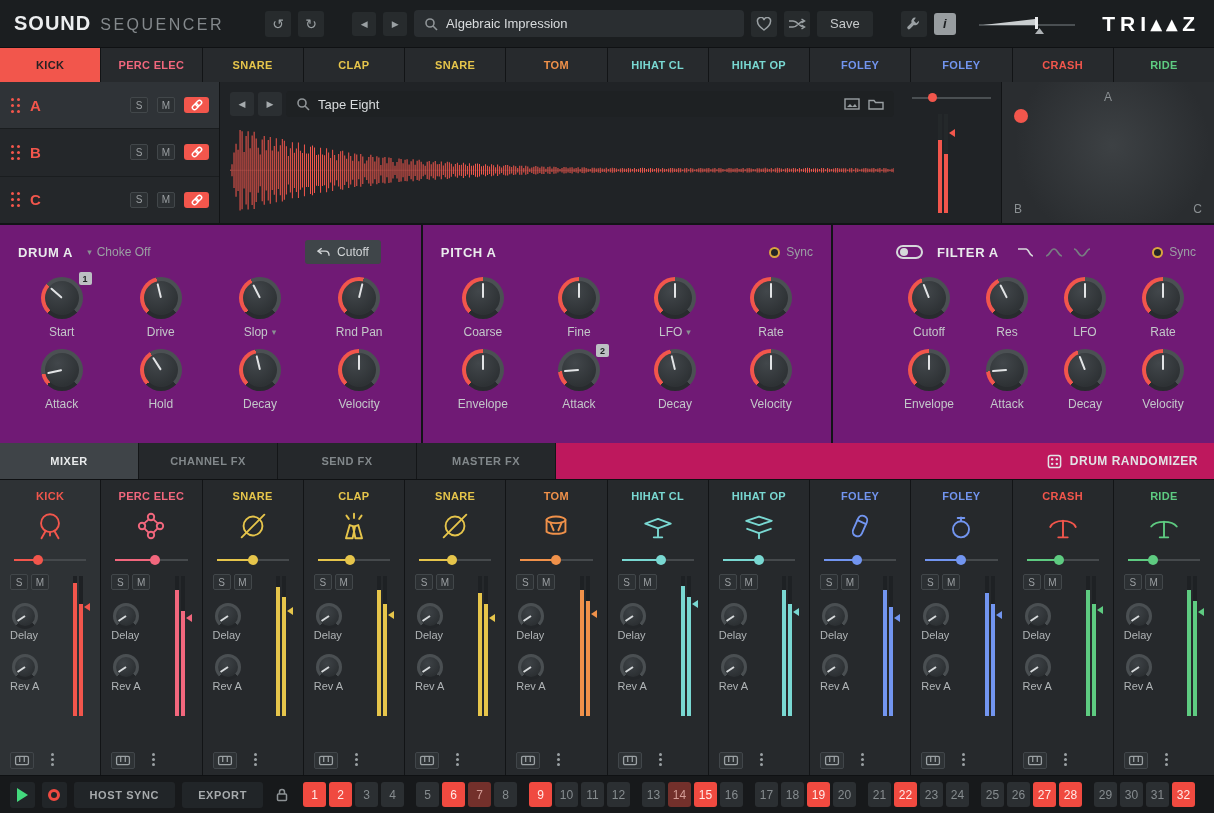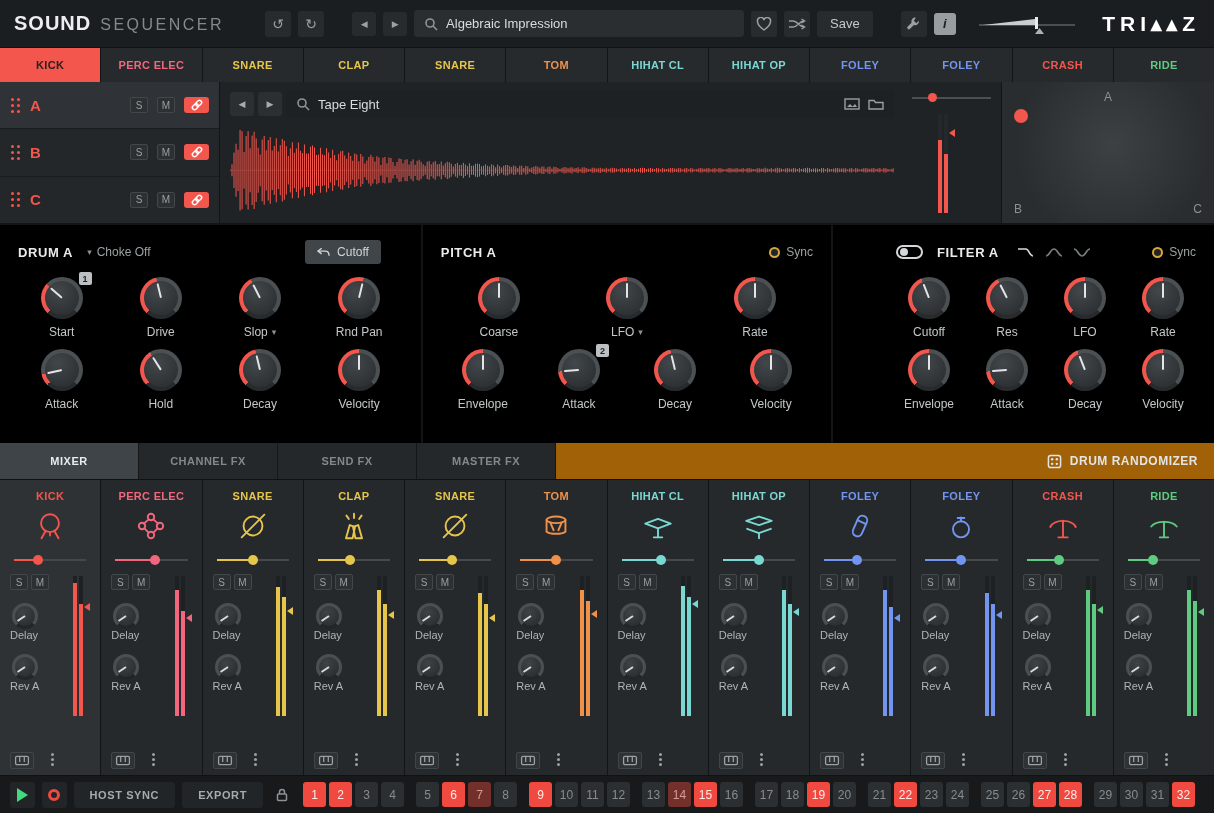--- a/index.html
+++ b/index.html
@@ -67,21 +67,21 @@
 
   .xy-pad{width:212px;background:radial-gradient(circle at 52% 45%,#3d4144 0%,#2a2d30 72%);position:relative;cursor:crosshair;}
   .xy-label{position:absolute;color:#8b9093;font-size:12px;}
   .xy-a{top:8px;left:50%;transform:translateX(-50%);}
   .xy-b{bottom:7px;left:12px;}
   .xy-c{bottom:7px;right:12px;}
   .xy-dot{position:absolute;left:12px;top:27px;width:14px;height:14px;border-radius:50%;background:var(--accent);cursor:grab;}
 
   
   .panels{height:218px;display:flex;background:#121416;gap:2px;}
-  .panel{background:#000000;padding-top:12px;}
+  .panel{background:#701a75;padding-top:12px;}
   .panel-drum{width:430px;}
   .panel-pitch{width:417px;}
   .panel-filter{flex:1;padding-left:45px;}
   .panel-head{display:flex;align-items:center;padding:0 18px;height:30px;gap:14px;}
   .panel-title{font-size:13px;font-weight:bold;color:#e9ebec;letter-spacing:.6px;white-space:nowrap;}
   .choke{display:flex;align-items:center;gap:5px;color:#9ba0a3;font-size:12px;cursor:pointer;}
   .caret{font-size:9px;color:#8a9093;}
   .reverse-btn{margin-left:auto;margin-right:22px;height:24px;background:#3f4549;border-radius:3px;display:flex;align-items:center;gap:7px;padding:0 12px;color:#d2d5d7;font-size:12px;cursor:pointer;}
   .sync{margin-left:auto;display:flex;align-items:center;gap:6px;color:#9ba0a3;font-size:12px;cursor:pointer;}
   .sync-dot{width:11px;height:11px;border-radius:50%;border:2px solid var(--sync);background:#222527;}
@@ -95,21 +95,21 @@
   .knob{width:78px;text-align:center;position:relative;cursor:pointer;}
   .dial{--ac:var(--accent);width:42px;height:42px;border-radius:50%;margin:0 auto;position:relative;
     background:conic-gradient(from 225deg,var(--ac) 0deg,var(--ac) calc(var(--val)*270deg),#4b5053 calc(var(--val)*270deg),#4b5053 270deg,#282b2e 270deg,#282b2e 360deg);}
   .dial::before{content:"";position:absolute;inset:4px;border-radius:50%;background:radial-gradient(circle at 38% 30%,#42474b,#2e3235 72%);}
   .dial::after{content:"";position:absolute;left:calc(50% - 1px);top:50%;width:2px;height:15px;background:#e2e4e6;border-radius:1px;
     transform-origin:50% 0;transform:rotate(calc(45deg + var(--val)*270deg));}
   .knob-label{margin-top:6px;font-size:12px;color:#c3c7c9;display:flex;justify-content:center;gap:4px;align-items:center;white-space:nowrap;}
   .badge{position:absolute;top:-5px;right:9px;min-width:13px;height:13px;background:#bcc0c3;color:#202325;font-size:9px;font-weight:bold;border-radius:2px;display:flex;align-items:center;justify-content:center;padding:0 2px;z-index:2;}
 
   
-  .fx-tabs{height:37px;background:#a16207;display:flex;align-items:stretch;border-bottom:1px solid #0f1113;}
+  .fx-tabs{height:37px;background:#be185d;display:flex;align-items:stretch;border-bottom:1px solid #0f1113;}
   .fx-tab-list{display:flex;}
   .fx-tab{width:139px;display:flex;align-items:center;justify-content:center;font-size:11px;font-weight:bold;letter-spacing:.5px;
           color:#82888b;background:#25282b;border-right:1px solid #141618;cursor:pointer;}
   .fx-tab.active{background:#3f4448;color:#e9ebec;}
   .randomizer{margin-left:auto;display:flex;align-items:center;gap:8px;padding-right:16px;color:#e2e4e6;font-size:12px;font-weight:bold;letter-spacing:.5px;cursor:pointer;}
 
   
   .mixer{flex:1;display:flex;background:#121416;gap:1px;min-height:0;}
   .channel{flex:1;background:#26292c;display:flex;flex-direction:column;min-width:0;}
   .channel.selected{background:#2e3235;}
@@ -461,20 +461,27 @@
       <div class="knob-row">
 
           <div class="knob" style="--val: 0.5;">
 
             <div class="dial"></div>
             <div class="knob-label">
               <span>Coarse</span>
             </div>
           </div>
 
+          <div class="knob" style="--val: 0.5;">
+
+            <div class="dial"></div>
+            <div class="knob-label">
+              <span>Fine</span>
+            </div>
+          </div>
 
           <div class="knob" style="--val: 0.5;">
 
             <div class="dial"></div>
             <div class="knob-label">
               <span>LFO</span>
               <span class="caret">▾</span>
             </div>
           </div>
 

